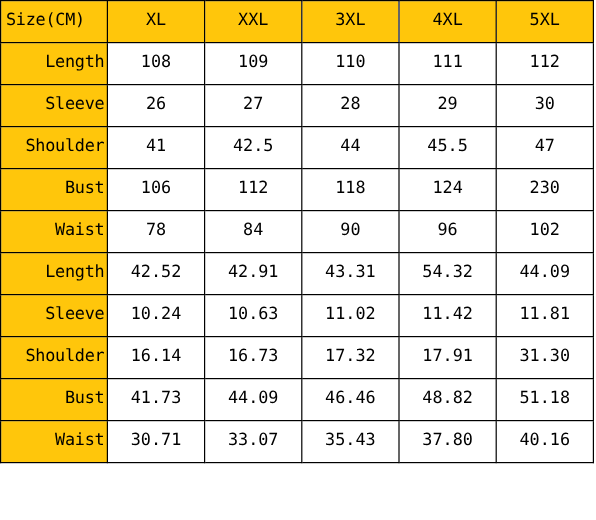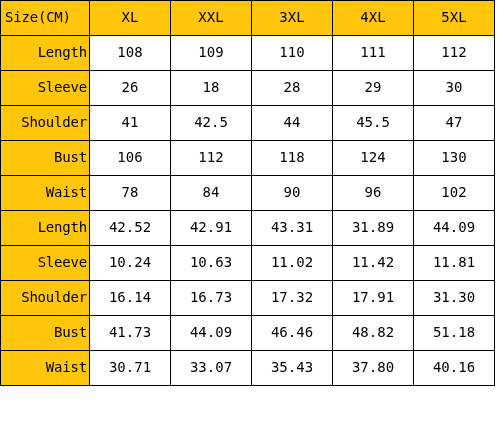--- a/index.html
+++ b/index.html
@@ -80,60 +80,60 @@
       <td>108</td>
       <td>109</td>
       <td>110</td>
       <td>111</td>
       <td>112</td>
     </tr>
 
     <tr>
       <td class="row-label">Sleeve</td>
       <td>26</td>
-      <td>18</td>
+      <td>27</td>
       <td>28</td>
       <td>29</td>
       <td>30</td>
     </tr>
 
     <tr>
       <td class="row-label">Shoulder</td>
       <td>41</td>
       <td>42.5</td>
       <td>44</td>
       <td>45.5</td>
       <td>47</td>
     </tr>
 
     <tr>
       <td class="row-label">Bust</td>
       <td>106</td>
       <td>112</td>
       <td>118</td>
       <td>124</td>
-      <td>130</td>
+      <td>230</td>
     </tr>
 
     <tr>
       <td class="row-label">Waist</td>
       <td>78</td>
       <td>84</td>
       <td>90</td>
       <td>96</td>
       <td>102</td>
     </tr>
 
 
     <tr>
       <td class="row-label">Length</td>
       <td>42.52</td>
       <td>42.91</td>
       <td>43.31</td>
-      <td>31.89</td>
+      <td>54.32</td>
       <td>44.09</td>
     </tr>
 
     <tr>
       <td class="row-label">Sleeve</td>
       <td>10.24</td>
       <td>10.63</td>
       <td>11.02</td>
       <td>11.42</td>
       <td>11.81</td>

